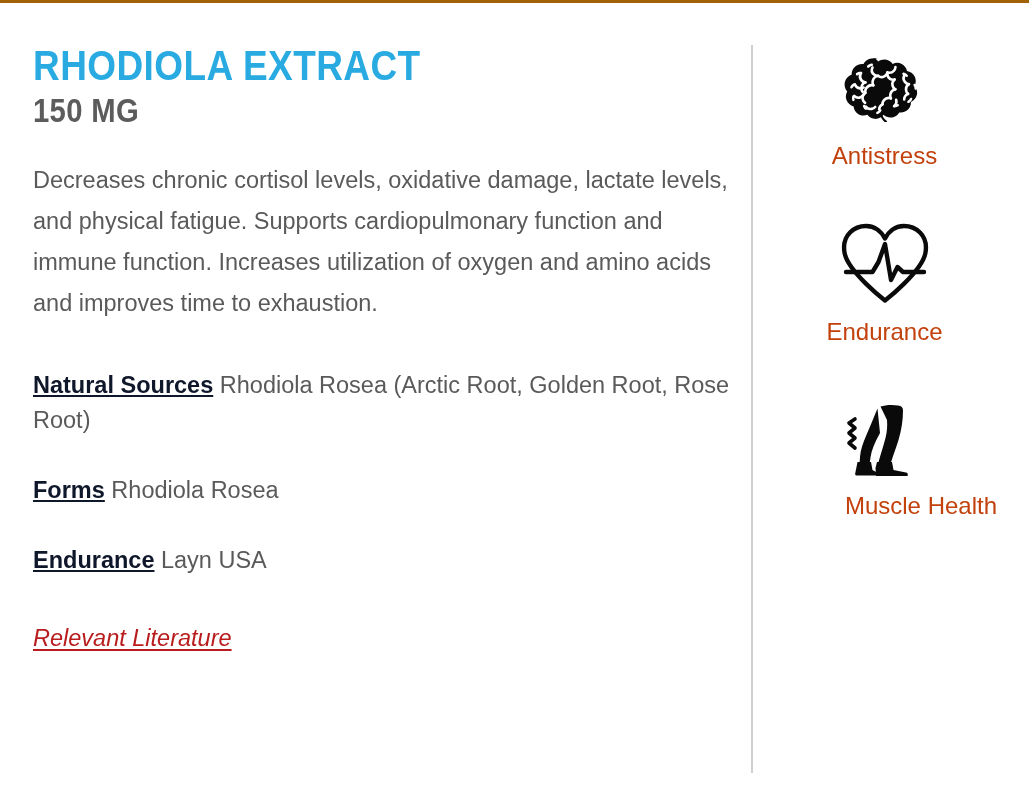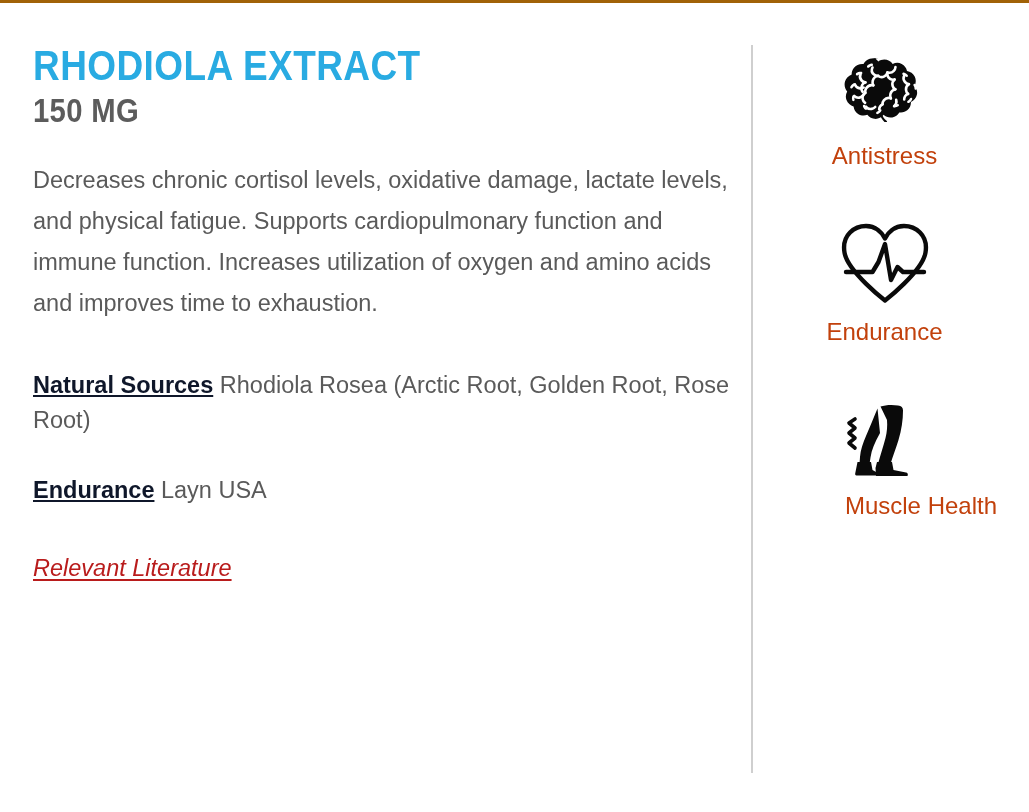--- a/index.html
+++ b/index.html
@@ -150,20 +150,21 @@
   <div class="left-col">
 
     <h1 class="title">RHODIOLA EXTRACT</h1>
 
     <div class="dosage">150 MG</div>
 
     <p class="description">Decreases chronic cortisol levels, oxidative damage, lactate levels, and physical fatigue. Supports cardiopulmonary function and immune function. Increases utilization of oxygen and amino acids and improves time to exhaustion.</p>
 
     <p class="fact"><span class="fact-label">Natural Sources</span> <span>Rhodiola Rosea (Arctic Root, Golden Root, Rose Root)</span></p>
 
+    <p class="fact"><span class="fact-label">Forms</span> <span>Rhodiola Rosea</span></p>
 
     <p class="fact"><span class="fact-label">Endurance</span> <span>Layn USA</span></p>
 
     <a class="lit-link">Relevant Literature</a>
   </div>
 
   <div class="divider"></div>
 
   <div class="right-col">
 

